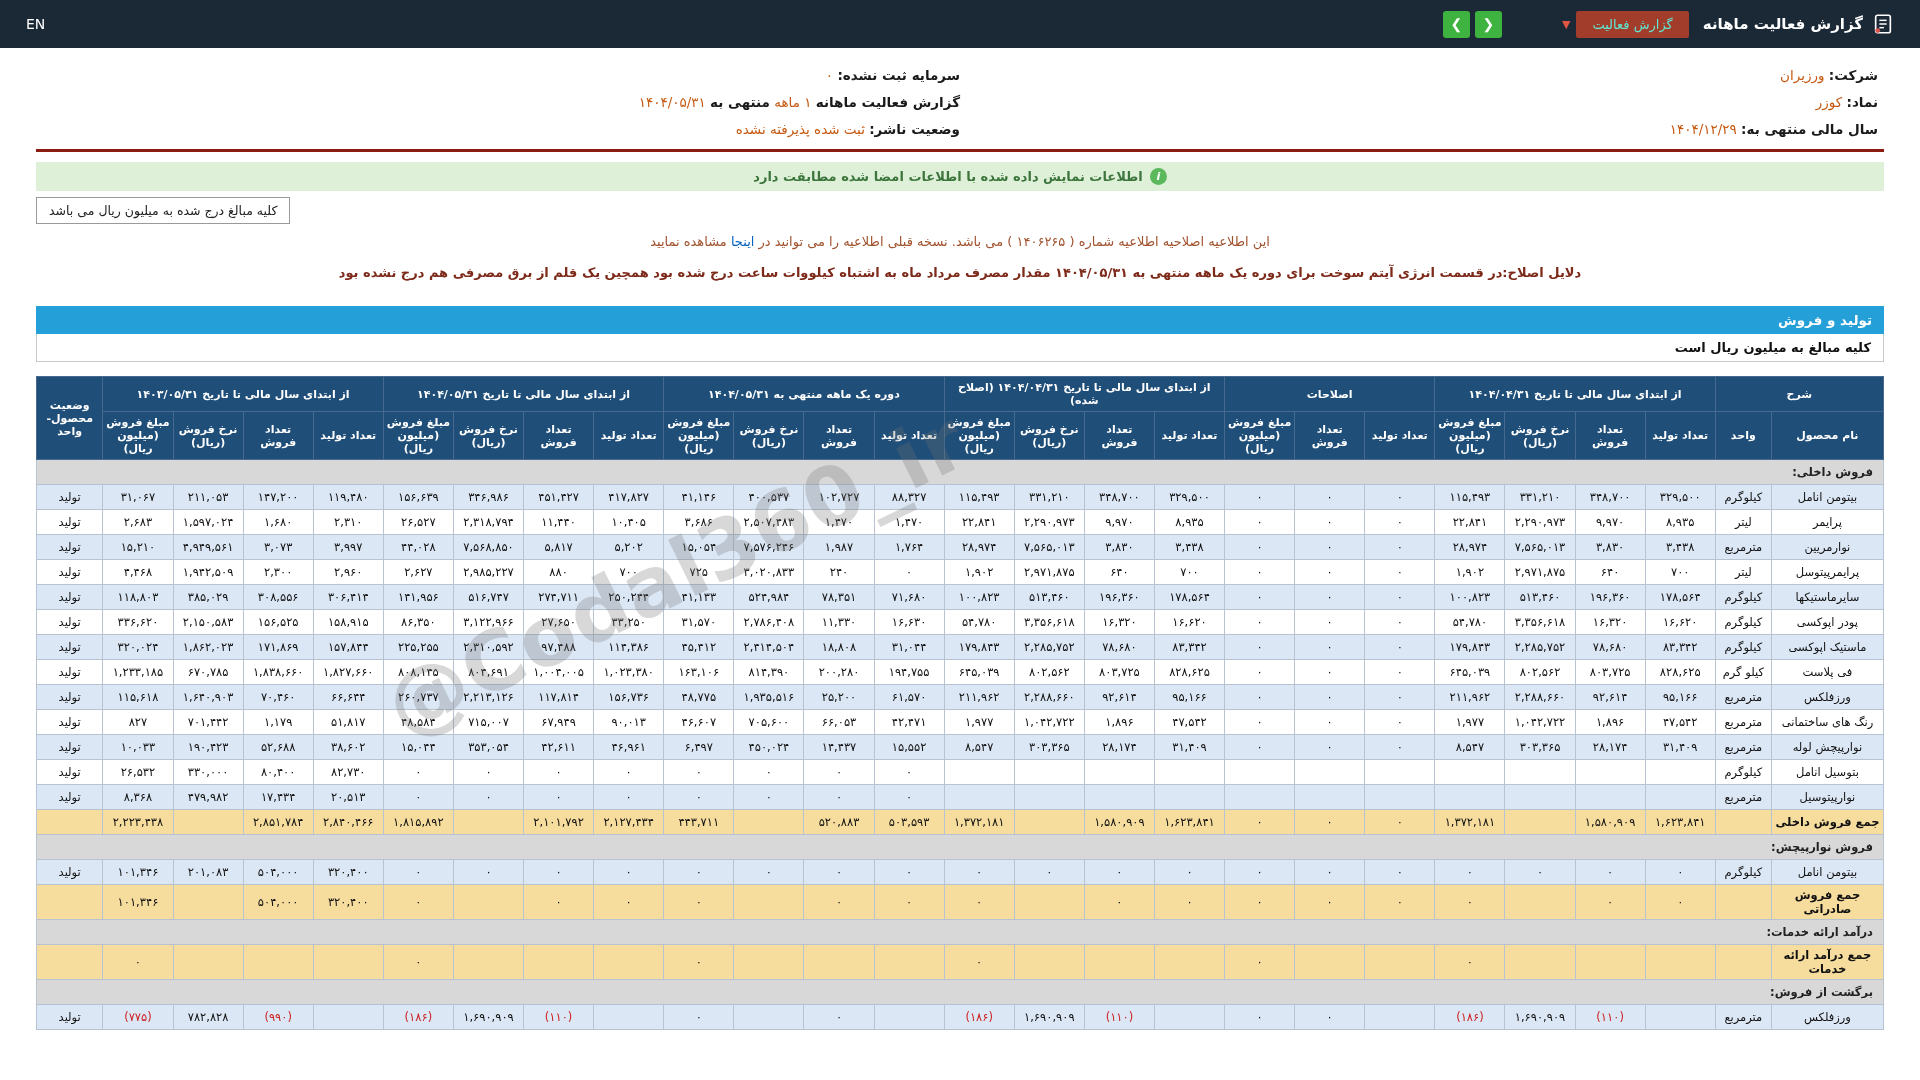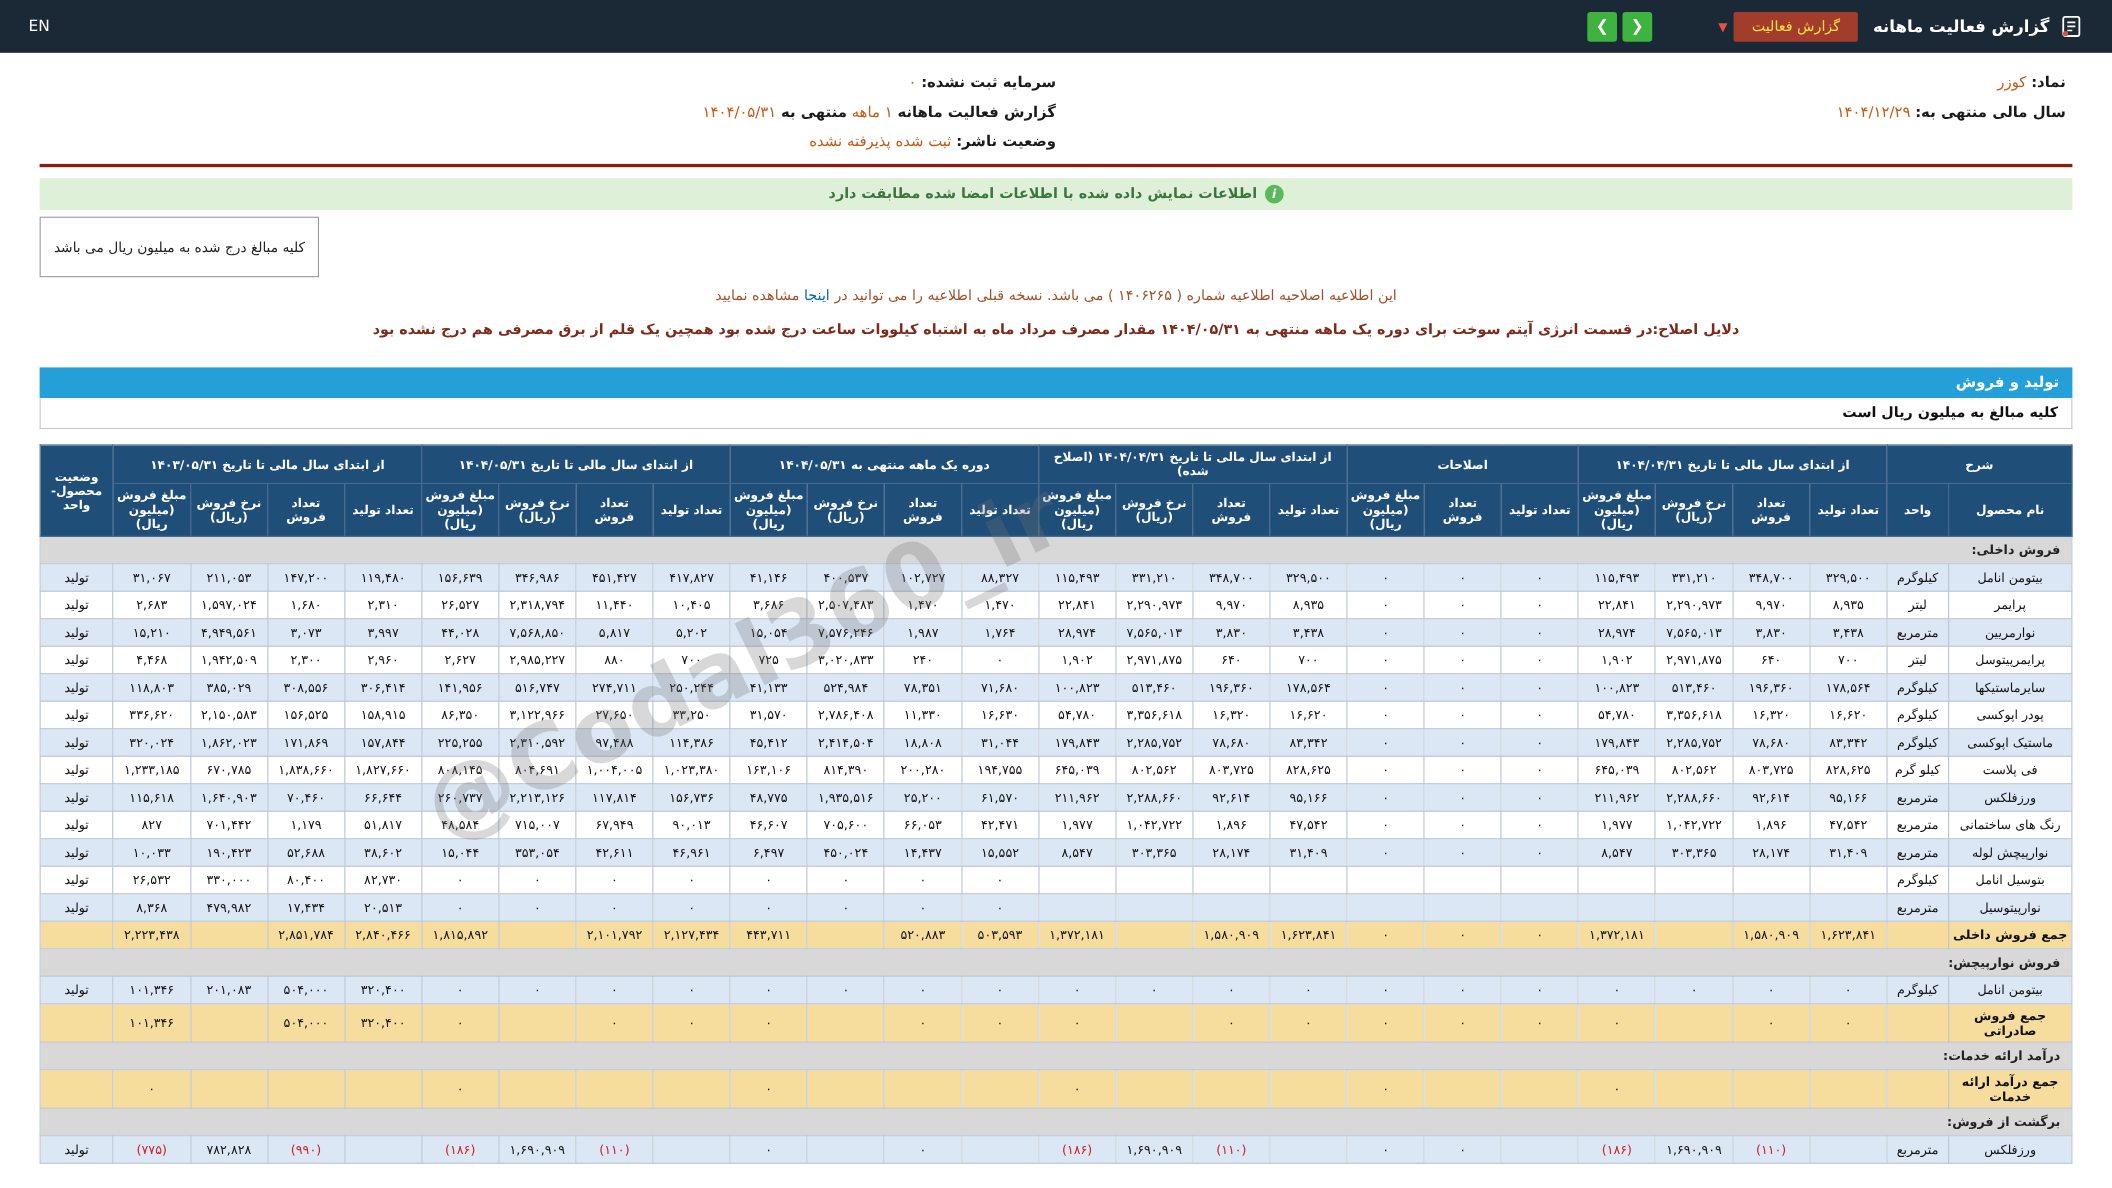--- a/index.html
+++ b/index.html
@@ -7,40 +7,40 @@
   body {
     width:1920px; height:1080px; overflow:hidden;
     background:#ffffff;
     font-family:"DejaVu Sans", sans-serif;
     direction:rtl;
   }
   
   .navbar { height:48px; background:#1b2937; display:flex; align-items:center; gap:14px; padding:0 26px; }
   .brand { display:flex; align-items:center; gap:9px; color:#fff; font-size:15px; font-weight:bold; }
   .brand-icon svg { display:block; }
-  .dropdown { background:#a23c2b; color:#fde047; font-size:13px; padding:6px 16px; border-radius:2px; cursor:pointer; display:flex; align-items:center; gap:8px; }
+  .dropdown { background:#a23c2b; color:#5eead4; font-size:13px; padding:6px 16px; border-radius:2px; cursor:pointer; display:flex; align-items:center; gap:8px; }
   .dd-caret { color:#e05544; font-size:11px; margin-right:-8px; cursor:pointer; }
   .nav-arrows { display:flex; gap:5px; direction:ltr; margin-right:46px; }
   .nav-btn { width:27px; height:27px; background:#3fb33f; color:#fff; border:none; border-radius:3px;
              font-size:14px; font-weight:bold; cursor:pointer; display:flex; align-items:center; justify-content:center; padding:0;
              font-family:"DejaVu Sans", sans-serif; }
   .en-toggle { margin-inline-start:auto; color:#fff; font-size:14px; cursor:pointer; }
   
   .info-panel { display:flex; margin:12px 36px 0; border-bottom:3px solid #8a1c12; padding:2px 6px 6px; }
   .info-col { flex:1; }
   .info-row { line-height:27px; font-size:13.5px; color:#222; }
   .lbl { font-weight:bold; color:#1a1a1a; }
   .val { color:#c65911; }
   
   .success-banner { margin:10px 36px 0; background:#dff0d8; color:#3c763d; text-align:center; font-size:13px; font-weight:bold;
                     padding:6px 0; display:flex; align-items:center; justify-content:center; gap:7px; }
   .info-icon { width:17px; height:17px; border-radius:50%; background:#5cb85c; color:#fff; font-size:11px; font-weight:bold;
                display:inline-flex; align-items:center; justify-content:center; font-style:italic; flex:none; }
   .amounts-note-wrap { margin:6px 36px 0; text-align:left; }
-  .amounts-note { display:inline-block; border:1px solid #9a9a9a; padding:19px 12px; font-size:12.5px; color:#222; background:#fff; }
+  .amounts-note { display:inline-block; border:1px solid #9a9a9a; padding:5px 12px; font-size:12.5px; color:#222; background:#fff; }
   .amendment-1 { text-align:center; margin-top:10px; font-size:13px; color:#a0522d; }
   .amendment-1 a { color:#0563c1; text-decoration:none; cursor:pointer; }
   .amendment-2 { text-align:center; margin-top:16px; font-size:13px; font-weight:bold; color:#7d2a1a; }
   
   .section-bar { margin:26px 36px 0; background:#259fd8; color:#fff; font-size:13.5px; font-weight:bold; padding:6px 12px; }
   .table-note { margin:0 36px; border:1px solid #c8c8c8; border-top:none; padding:6px 12px; font-size:13px; font-weight:bold; color:#111; background:#fff;text-align:right; }
   
   .table-wrap { margin:14px 36px 0; position:relative; }
   table { width:100%; border-collapse:collapse; table-layout:fixed; }
   thead th { background:#1f4e79; color:#fff; border:1px solid #46698f; font-size:11px; padding:4px 2px; font-weight:bold; vertical-align:middle; }
@@ -79,20 +79,24 @@
   <div class="nav-arrows">
     <button class="nav-btn">❮</button>
     <button class="nav-btn">❯</button>
   </div>
   <span class="en-toggle">EN</span>
 </div>
 
 <div class="info-panel">
   <div class="info-col">
     <div class="info-row">
+      <span class="lbl">شرکت:</span>
+      <span class="val">ورزیران</span>
+    </div>
+    <div class="info-row">
       <span class="lbl">نماد:</span>
       <span class="val">کوزر</span>
     </div>
     <div class="info-row">
       <span class="lbl">سال مالی منتهی به:</span>
       <span class="val">۱۴۰۴/۱۲/۲۹</span>
     </div>
   </div>
   <div class="info-col">
     <div class="info-row">

